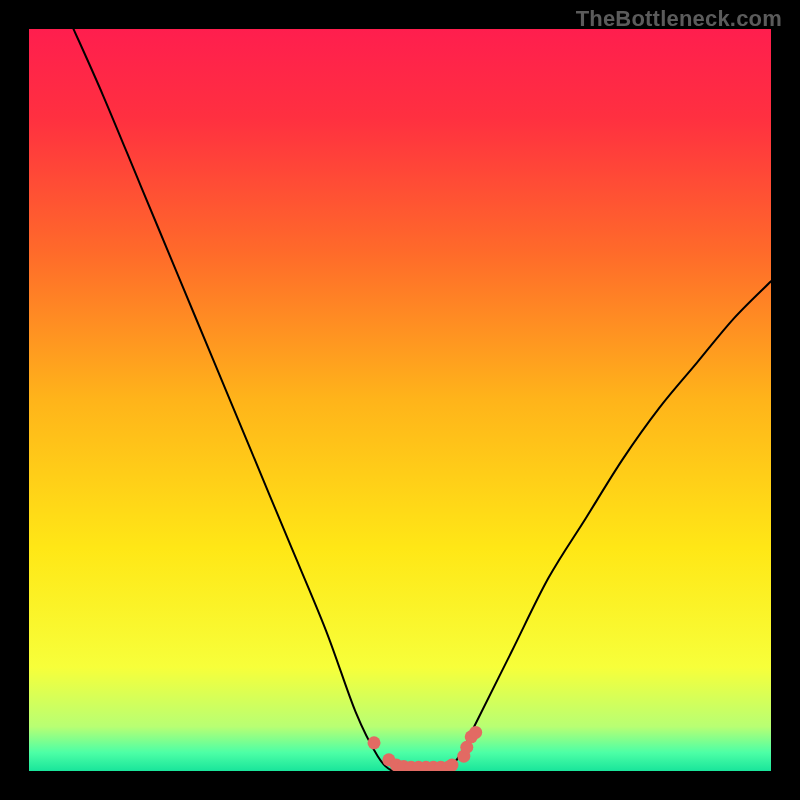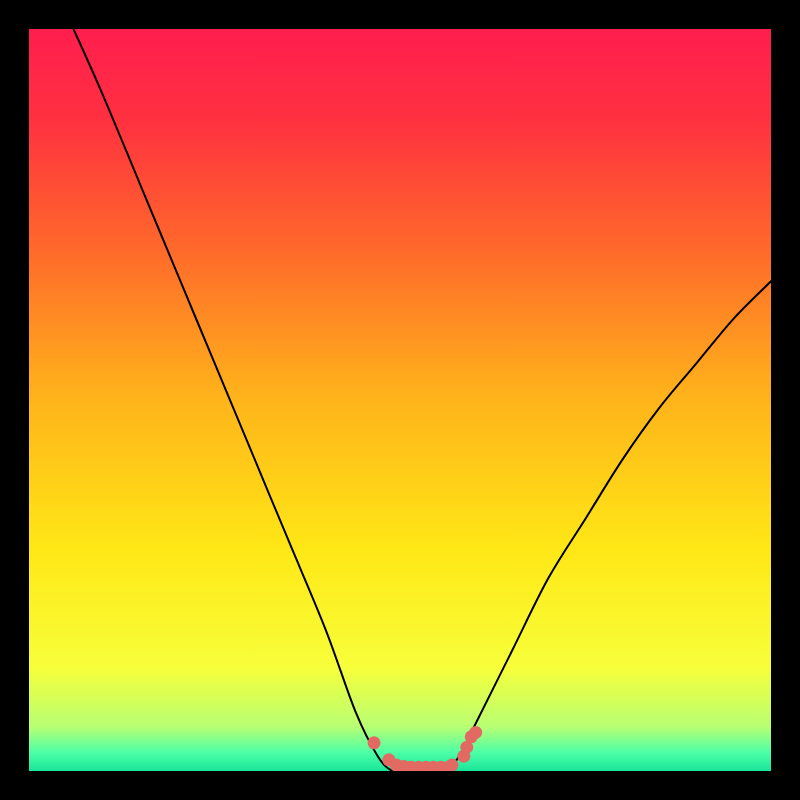--- a/index.html
+++ b/index.html
@@ -48,20 +48,21 @@
     font-size: 22px;
     font-weight: 600;
     letter-spacing: 0.2px;
   }
 </style>
 </head>
 <body>
 
 <div class="frame">
 
+  <div class="watermark">TheBottleneck.com</div>
 
   <div class="plot-area">
 
     <svg class="gradient-bg" viewBox="0 0 742 742" preserveAspectRatio="none">
       <defs>
         <linearGradient id="bg-grad" x1="0" y1="0" x2="0" y2="1">
             <stop offset="0%" stop-color="#ff1e4e"></stop>
             <stop offset="12%" stop-color="#ff3040"></stop>
             <stop offset="30%" stop-color="#ff6a2a"></stop>
             <stop offset="50%" stop-color="#ffb41a"></stop>

